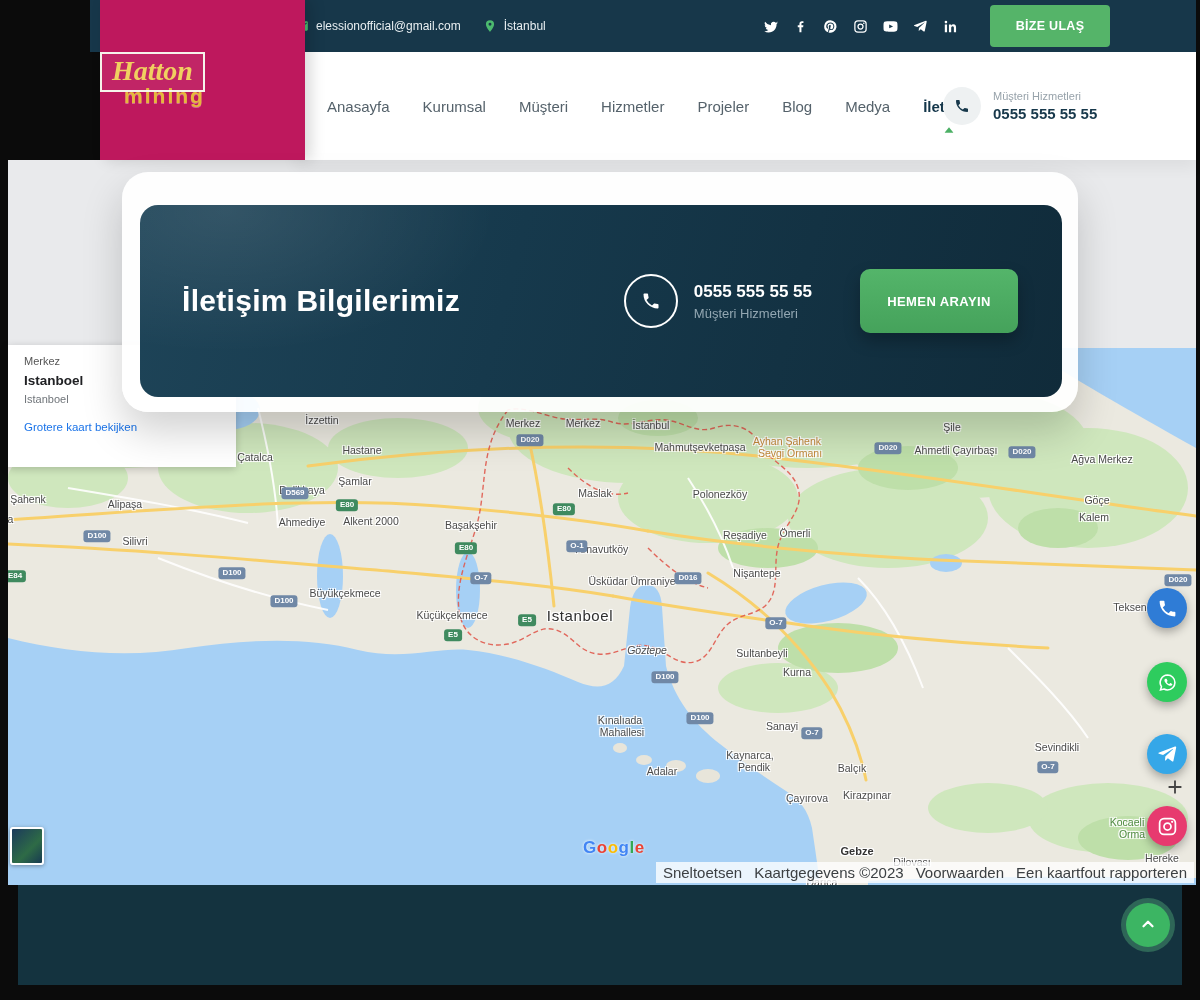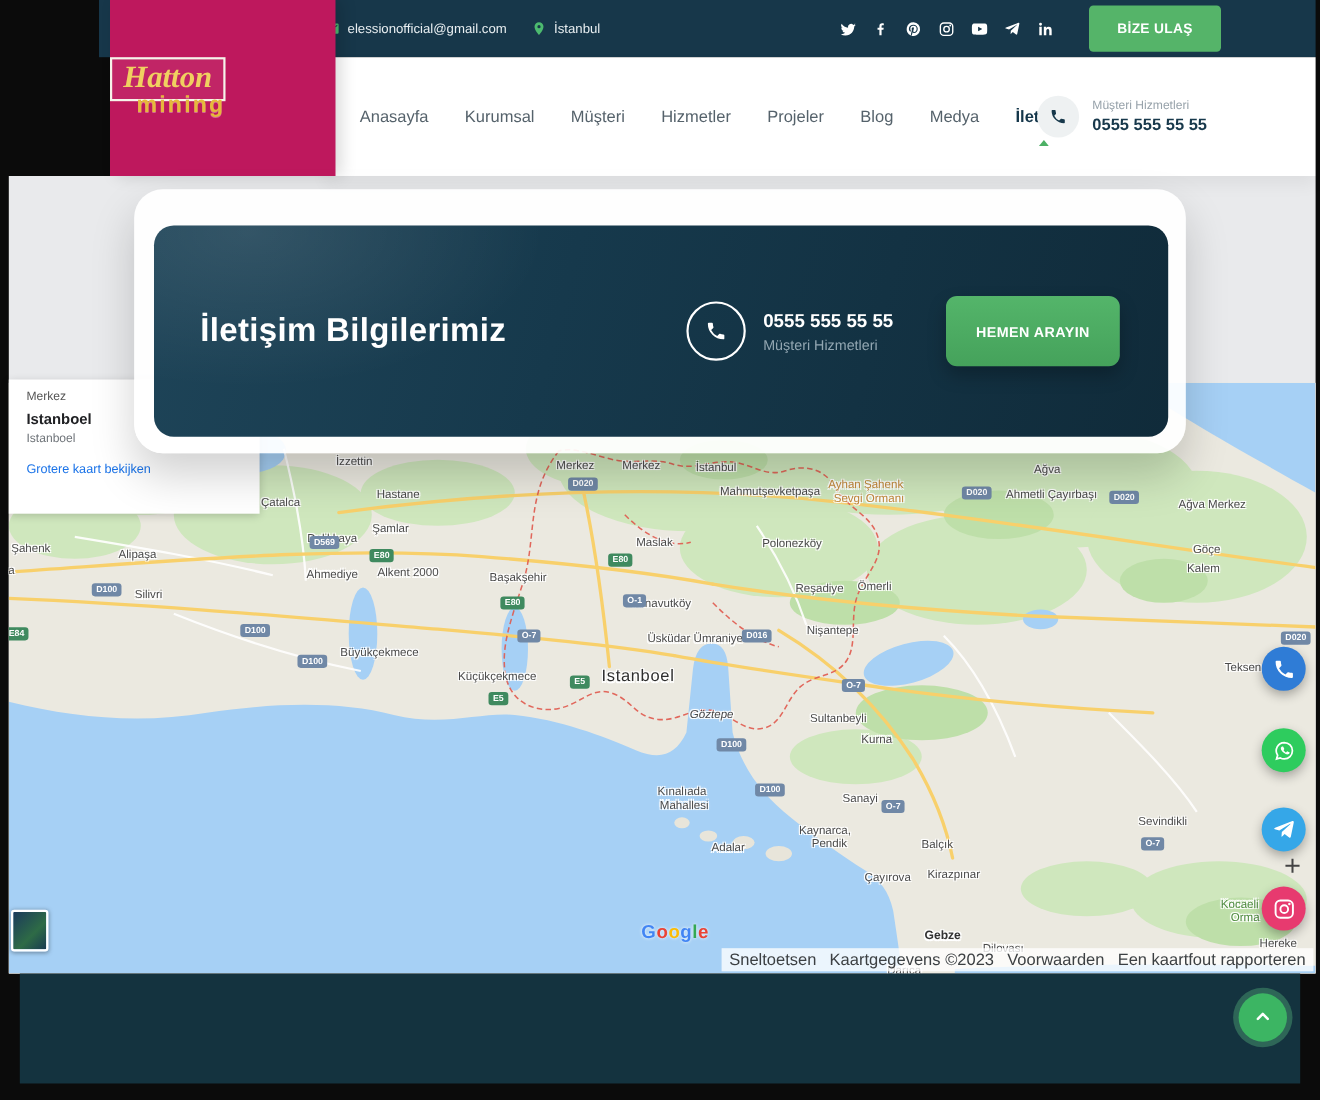--- a/index.html
+++ b/index.html
@@ -262,21 +262,21 @@
       </g>
     </svg>
     <div class="map-labels">
         <span class="mlabel" style="left: 314px; top: 72px;">İzzettin</span>
         <span class="mlabel" style="left: 515px; top: 75px;">Merkez</span>
         <span class="mlabel" style="left: 575px; top: 75px;">Merkez</span>
         <span class="mlabel" style="left: 643px; top: 77px;">İstanbul</span>
         <span class="mlabel" style="left: 692px; top: 99px;">Mahmutşevketpaşa</span>
         <span class="mlabel reserve" style="left: 779px; top: 93px;">Ayhan Şahenk</span>
         <span class="mlabel reserve" style="left: 782px; top: 105px;">Sevgi Ormanı</span>
-        <span class="mlabel" style="left: 944px; top: 79px;">Ağva</span>
+        <span class="mlabel" style="left: 944px; top: 79px;">Şile</span>
         <span class="mlabel" style="left: 948px; top: 102px;">Ahmetli Çayırbaşı</span>
         <span class="mlabel" style="left: 1094px; top: 111px;">Ağva Merkez</span>
         <span class="mlabel" style="left: 1089px; top: 152px;">Göçe</span>
         <span class="mlabel" style="left: 1086px; top: 169px;">Kalem</span>
         <span class="mlabel" style="left: 354px; top: 102px;">Hastane</span>
         <span class="mlabel" style="left: 247px; top: 109px;">Çatalca</span>
         <span class="mlabel" style="left: 294px; top: 142px;">Delikkaya</span>
         <span class="mlabel" style="left: 347px; top: 133px;">Şamlar</span>
         <span class="mlabel" style="left: 587px; top: 145px;">Maslak</span>
         <span class="mlabel" style="left: 712px; top: 146px;">Polonezköy</span>

